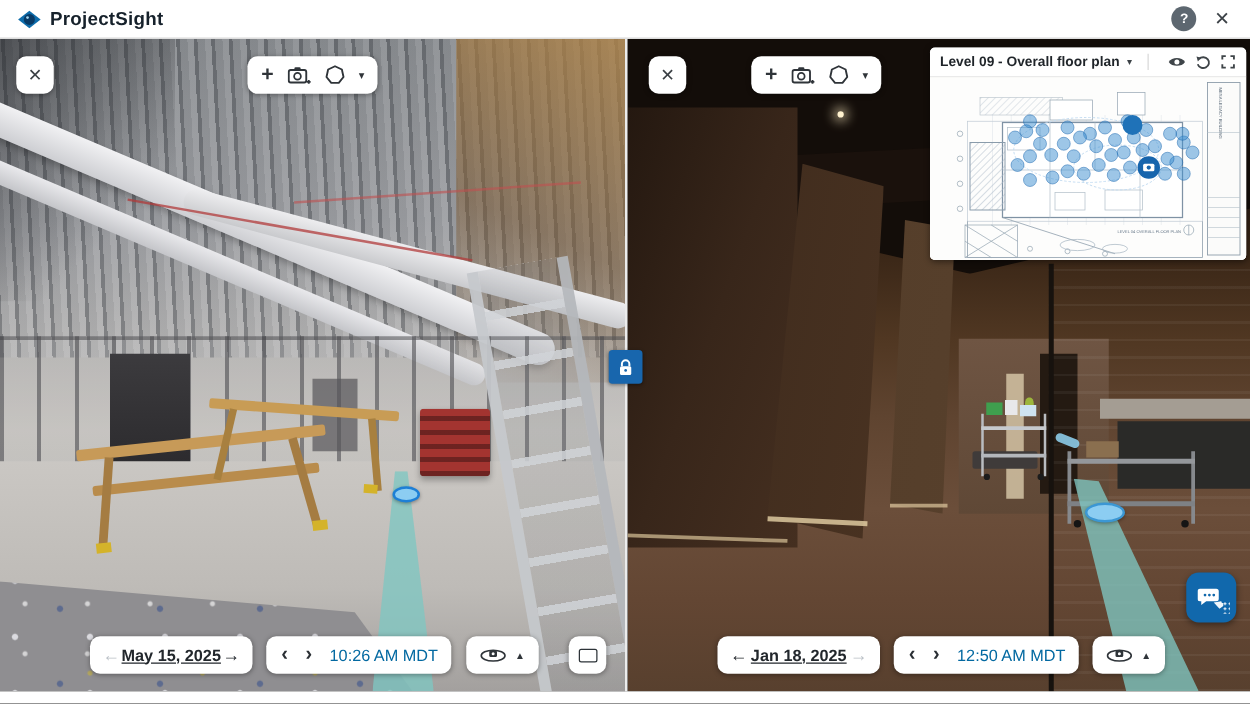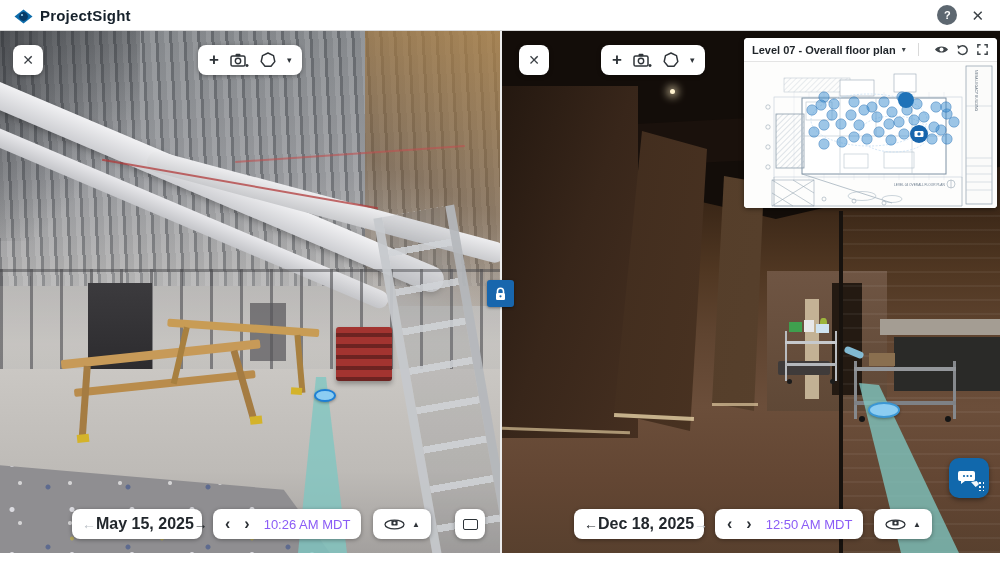--- a/index.html
+++ b/index.html
@@ -3,21 +3,21 @@
 <meta charset="utf-8">
 <style>
   * { margin:0; padding:0; box-sizing:border-box; }
   html,body { width:1000px; height:563px; overflow:hidden; background:#000;
     font-family:"Liberation Sans", sans-serif; }
   .app { width:1000px; height:563px; display:flex; flex-direction:column; background:#fff; }
 
   
   .topbar { height:31px; background:#fff; border-bottom:1px solid #d8d8d8;
     display:flex; align-items:center; position:relative; z-index:50; flex:0 0 31px; }
-  .brand { display:flex; align-items:flex-end; gap:7px; margin-left:14px; }
+  .brand { display:flex; align-items:center; gap:7px; margin-left:14px; }
   .brand-name { font-size:15px; font-weight:700; color:#16212b; letter-spacing:.2px; }
   .topbar-title { position:absolute; left:0; right:0; text-align:center; font-size:12.5px; color:#6e6e6e; }
   .topbar-right { margin-left:auto; display:flex; align-items:center; gap:14px; margin-right:16px; position:relative; z-index:2; }
   .help-btn { width:20px; height:20px; border-radius:50%; background:#5d6770; color:#fff;
     font-size:11px; font-weight:700; display:flex; align-items:center; justify-content:center; cursor:pointer; }
   .win-close { font-size:15px; color:#3c4247; cursor:pointer; line-height:1; }
 
   
   .viewer { position:relative; height:522px; flex:0 0 522px; display:flex; background:#222; }
   .panel { position:relative; height:522px; overflow:hidden; }
@@ -33,26 +33,26 @@
   .toolbar { position:absolute; top:14px; height:30px; background:#fff; border-radius:8px;
     box-shadow:0 1px 4px rgba(0,0,0,.35); display:flex; align-items:center; gap:11px;
     padding:0 11px; z-index:20; }
   .tb-ic { display:flex; align-items:center; justify-content:center; cursor:pointer; color:#2f3439; }
   .tb-caret { font-size:9px; color:#2f3439; cursor:pointer; }
 
   .pillrow { position:absolute; top:478px; left:0; right:0; z-index:20; }
   .pill { position:absolute; height:30px; background:#fff; border-radius:8px;
     box-shadow:0 1px 4px rgba(0,0,0,.35); display:flex; align-items:center; }
   .date-pill { width:130px; justify-content:space-between; padding:0 10px; }
-  .date-txt { font-size:16px; font-weight:700; color:#22272c; white-space:nowrap; }
+  .date-txt { font-size:13px; font-weight:700; color:#22272c; white-space:nowrap;text-decoration:underline; }
   .nav-arrow { font-size:14px; font-weight:600; cursor:pointer; color:#23282d; line-height:1; }
   .nav-arrow.disabled { color:#bcc2c8; cursor:default; }
   .time-pill { width:148px; padding:0 12px; gap:14px; }
   .chev { font-size:16px; font-weight:700; color:#2a2f34; cursor:pointer; line-height:1; }
-  .time-txt { font-size:13px; font-weight:500; color:#8b5cf6; margin-left:auto; white-space:nowrap; }
+  .time-txt { font-size:13px; font-weight:500; color:#0369a1; margin-left:auto; white-space:nowrap; }
   .cam-pill { width:58px; justify-content:center; gap:7px; cursor:pointer; }
   .caret-up { font-size:8px; color:#2f3439; }
   .layout-btn { top:0; }
   .layout-ic { width:15px; height:11px; border:1.6px solid #2d3338; border-radius:2px; }
 
   
   .lock-btn { position:absolute; left:487px; top:249px; width:27px; height:27px; border-radius:3px;
     display:flex; align-items:center; justify-content:center; z-index:30; cursor:pointer;
     box-shadow:0 1px 3px rgba(0,0,0,.4); }
 
@@ -269,21 +269,21 @@
             <polygon points="8,1 13.5,3.6 14.8,9.6 11,14.3 5,14.3 1.2,9.6 2.5,3.6" fill="none" stroke="#2f3439" stroke-width="1.5" stroke-linejoin="round"></polygon>
           </svg>
         </div>
         <div class="tb-caret">
           <span>▾</span>
         </div>
       </div>
 
       <div class="minimap">
         <div class="mm-head">
-          <span class="mm-title">Level 07 - Overall floor plan</span>
+          <span class="mm-title">Level 09 - Overall floor plan</span>
           <span class="mm-caret">▾</span>
           <span class="mm-sep"></span>
           <span class="mm-ic">
             <svg width="15" height="11" viewBox="0 0 15 11">
               <path d="M1,5.5 C3.4,1.4 11.6,1.4 14,5.5 C11.6,9.6 3.4,9.6 1,5.5 Z" fill="#3f4549"></path>
               <circle cx="7.5" cy="5.5" r="2" fill="#fff"></circle>
             </svg>
           </span>
           <span class="mm-ic">
             <svg width="13" height="12" viewBox="0 0 13 12">
@@ -423,21 +423,21 @@
             <circle cx="9.5" cy="7" r="1.1" fill="#1168ac"></circle>
             <circle cx="13" cy="7" r="1.1" fill="#1168ac"></circle>
           <path d="M13,13 l6,-1 a1.6,1.6 0 0 0 1.6,1.6 v2.2 l-3,2.2 z" fill="#ffffff" opacity="0.95"></path>
         </svg>
         <div class="chat-grip"></div>
       </div>
 
       <div class="pillrow">
         <div class="pill date-pill" style="left:72px;">
           <span class="nav-arrow">←</span>
-          <span class="date-txt">Dec 18, 2025</span>
+          <span class="date-txt">Jan 18, 2025</span>
           <span class="nav-arrow disabled">→</span>
         </div>
         <div class="pill time-pill" style="left:213px;">
           <span class="chev">‹</span>
           <span class="chev">›</span>
           <span class="time-txt">12:50 AM MDT</span>
         </div>
         <div class="pill cam-pill" style="left:372px;">
           <svg width="21" height="14" viewBox="0 0 21 14">
             <ellipse cx="10.5" cy="7.5" rx="9.5" ry="4.3" fill="none" stroke="#2f3439" stroke-width="1.3"></ellipse>

